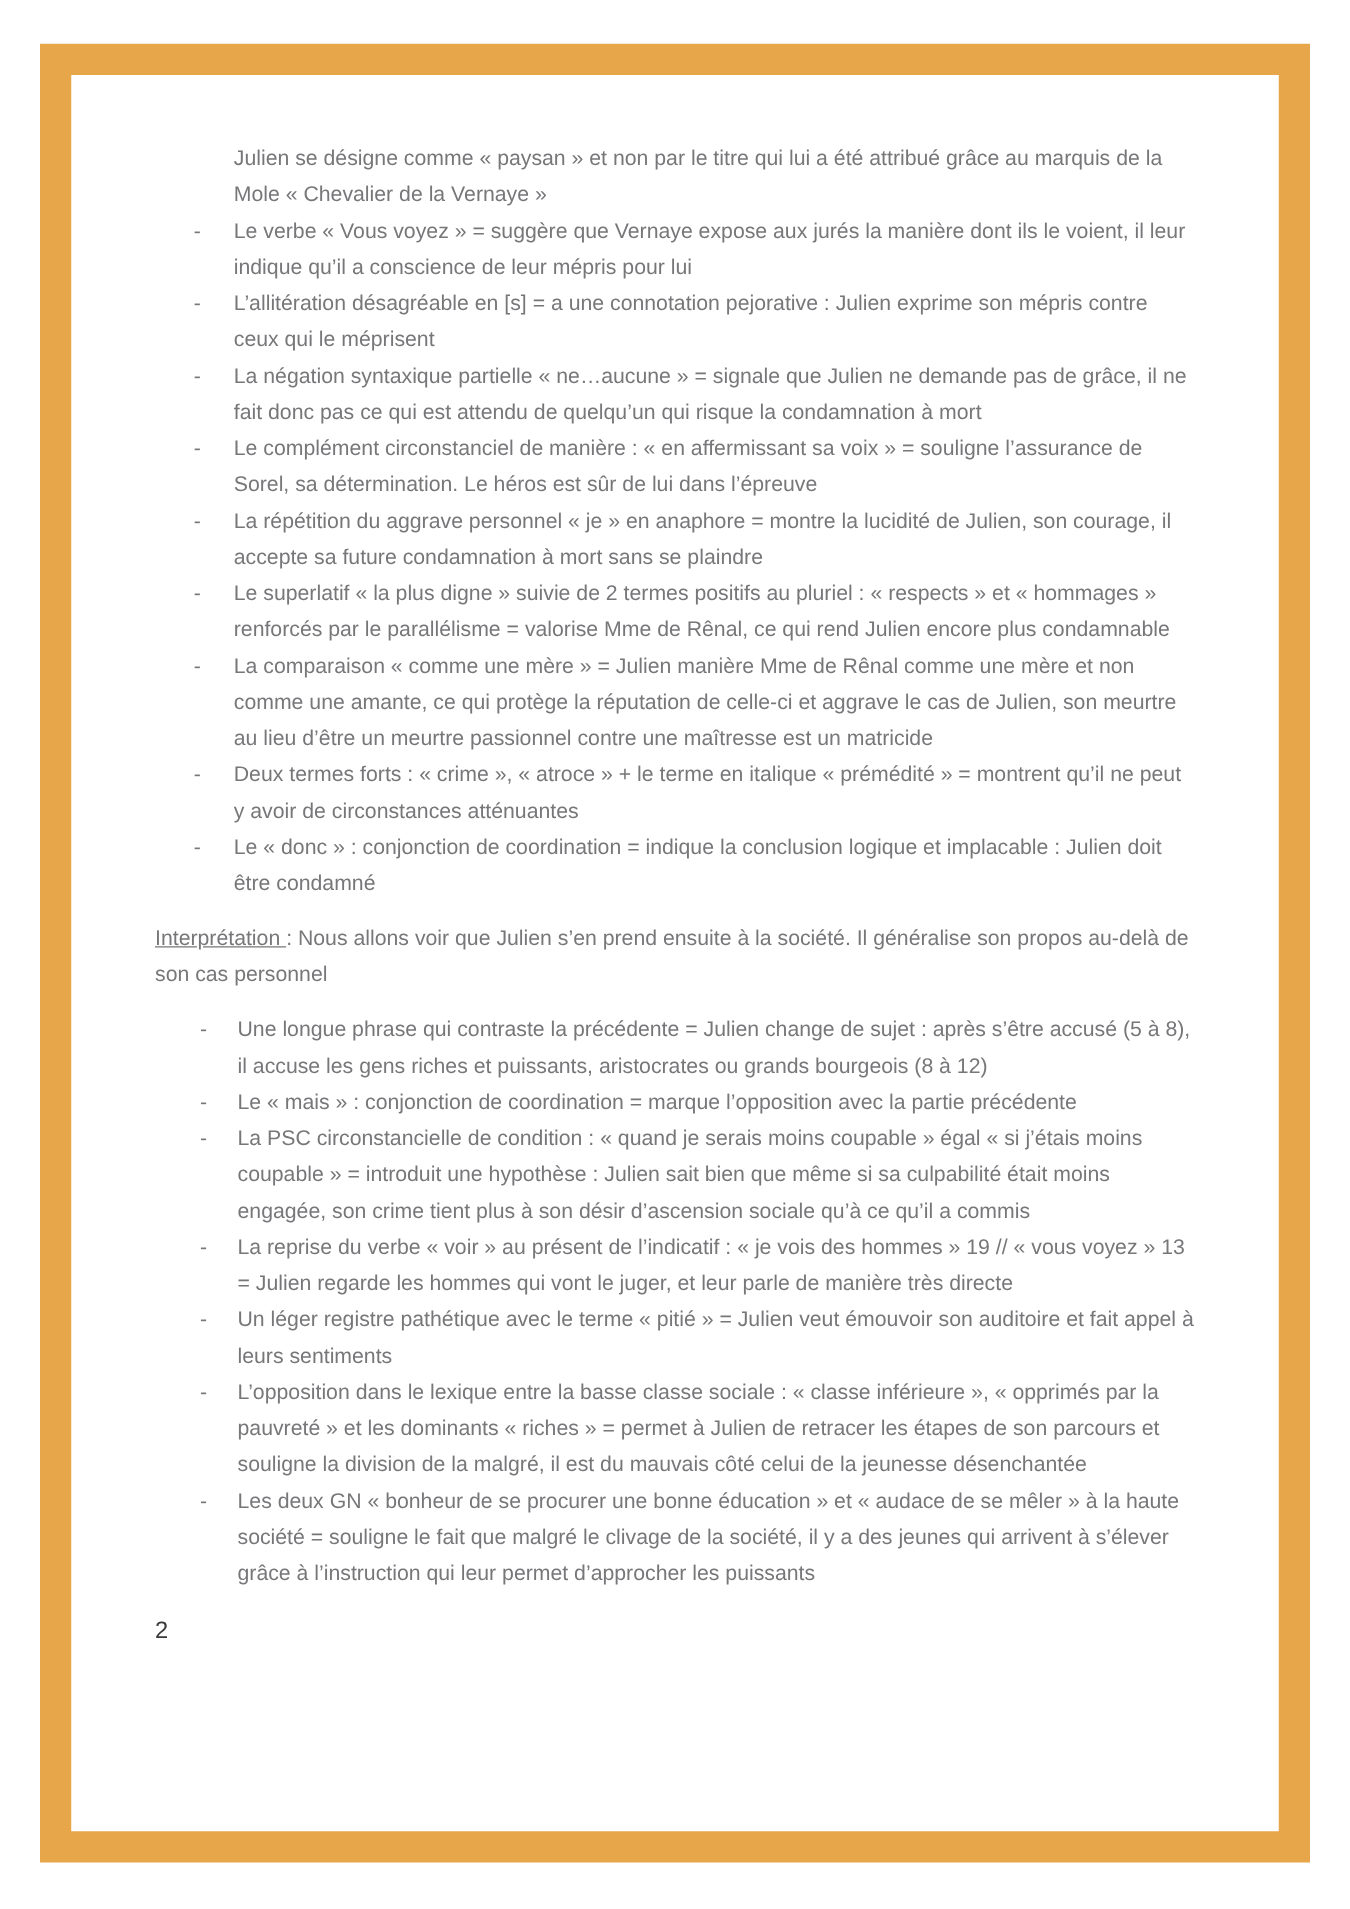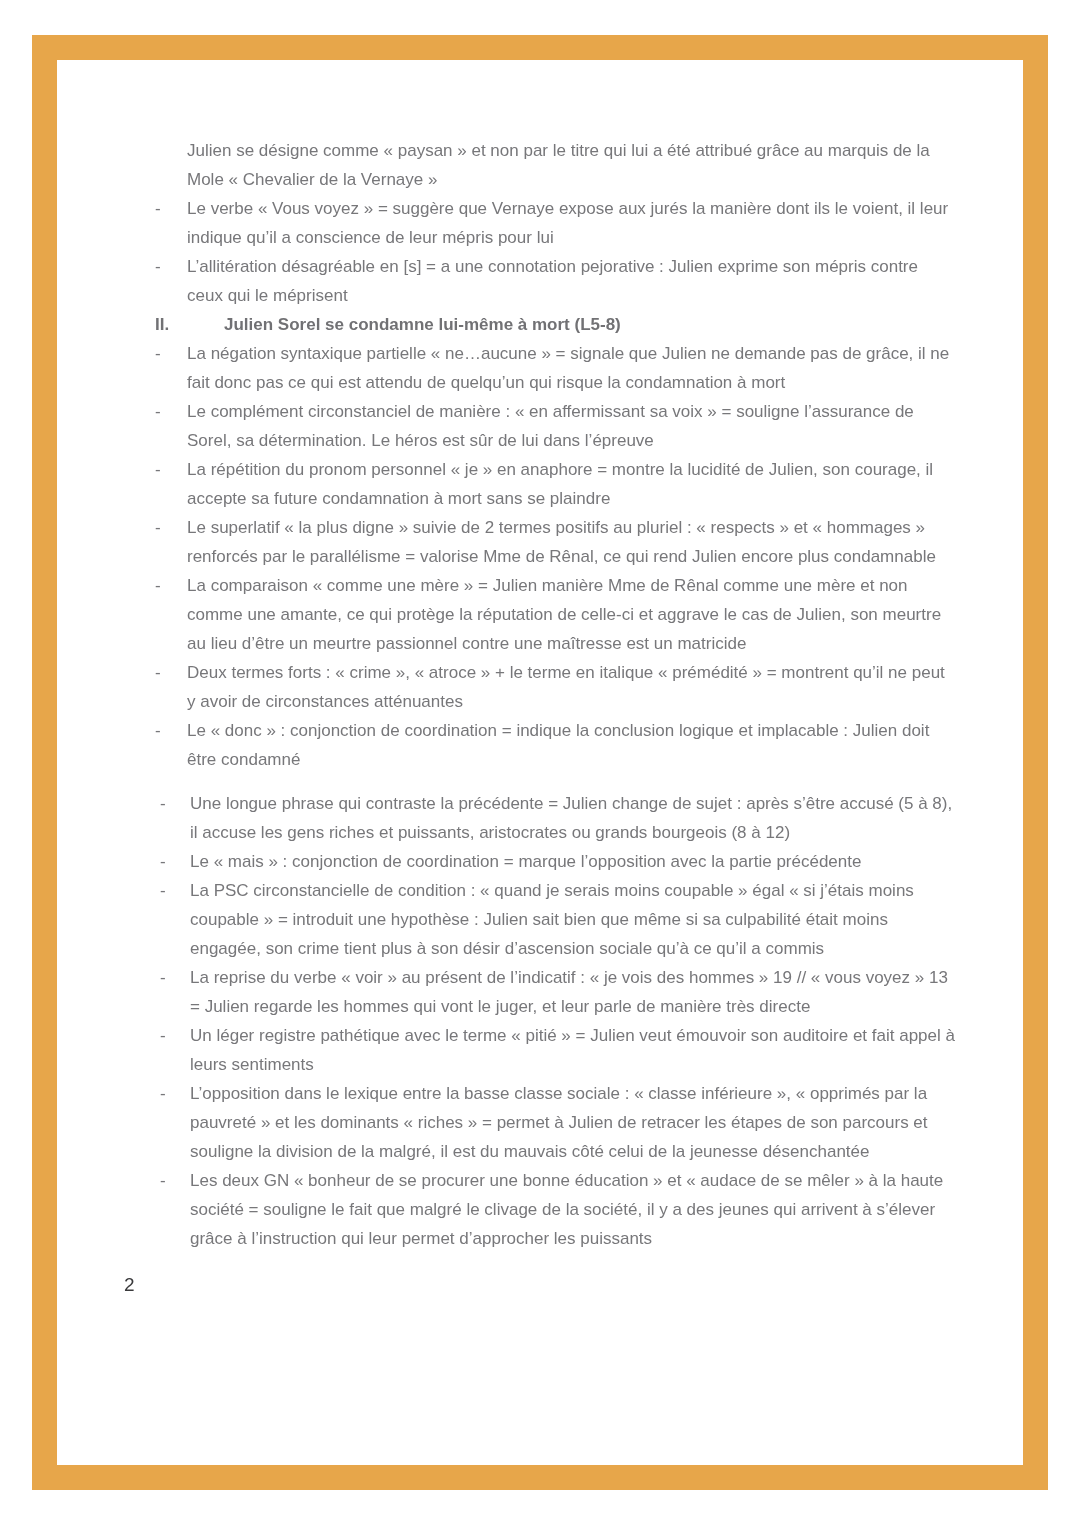--- a/index.html
+++ b/index.html
@@ -20,21 +20,20 @@
     height: 1455px;
     border: 25px solid var(--frame, #E7A64A);
     background: #ffffff;
   }
   .content {
     padding: 52px 66px 0 67px;
     font-size: 17px;
     line-height: 29px;
     color: var(--text, #77777A);
     text-align: left;
-    margin-top: 24px;
   }
   .list { margin-left: 31px; }
   .li { display: flex; align-items: flex-start; }
   .dash { flex: 0 0 32px; width: 32px; }
   .litext { flex: 1 1 auto; }
   .heading {
     margin-left: 31px;
     font-weight: bold;
     color: var(--heading, #717174);
   }
@@ -68,39 +67,36 @@
             <span class="dash">-</span>
             <span class="litext">Le verbe « Vous voyez » = suggère que Vernaye expose aux jurés la manière dont ils le voient, il leur indique qu’il a conscience de leur mépris pour lui</span>
           </div>
 
           <div class="li">
             <span class="dash">-</span>
             <span class="litext">L’allitération désagréable en [s] = a une connotation pejorative : Julien exprime son mépris contre ceux qui le méprisent</span>
           </div>
         </div>
 
-      <div class="heading">
-        <span class="hnum">II.</span><span class="htitle">Julien Sorel se condamne lui-même à mort (L5-8)</span>
-      </div>
 
       <div class="list">
 
           <div class="li">
             <span class="dash">-</span>
             <span class="litext">La négation syntaxique partielle « ne…aucune » = signale que Julien ne demande pas de grâce, il ne fait donc pas ce qui est attendu de quelqu’un qui risque la condamnation à mort</span>
           </div>
 
           <div class="li">
             <span class="dash">-</span>
             <span class="litext">Le complément circonstanciel de manière : « en affermissant sa voix » = souligne l’assurance de Sorel, sa détermination. Le héros est sûr de lui dans l’épreuve</span>
           </div>
 
           <div class="li">
             <span class="dash">-</span>
-            <span class="litext">La répétition du pronom personnel « je » en anaphore = montre la lucidité de Julien, son courage, il accepte sa future condamnation à mort sans se plaindre</span>
+            <span class="litext">La répétition du aggrave personnel « je » en anaphore = montre la lucidité de Julien, son courage, il accepte sa future condamnation à mort sans se plaindre</span>
           </div>
 
           <div class="li">
             <span class="dash">-</span>
             <span class="litext">Le superlatif « la plus digne » suivie de 2 termes positifs au pluriel : « respects » et « hommages » renforcés par le parallélisme = valorise Mme de Rênal, ce qui rend Julien encore plus condamnable</span>
           </div>
 
           <div class="li">
             <span class="dash">-</span>
             <span class="litext">La comparaison « comme une mère » = Julien manière Mme de Rênal comme une mère et non comme une amante, ce qui protège la réputation de celle-ci et aggrave le cas de Julien, son meurtre au lieu d’être un meurtre passionnel contre une maîtresse est un matricide</span>
@@ -111,20 +107,23 @@
             <span class="litext">Deux termes forts : « crime », « atroce » + le terme en italique « prémédité » = montrent qu’il ne peut y avoir de circonstances atténuantes</span>
           </div>
 
           <div class="li">
             <span class="dash">-</span>
             <span class="litext">Le « donc » : conjonction de coordination = indique la conclusion logique et implacable : Julien doit être condamné</span>
           </div>
         </div>
 
 
+      <p class="interp">
+        <span class="u">Interprétation&nbsp;</span><span>: </span><span>Nous allons voir que Julien s’en prend ensuite à la société. Il généralise son propos au-delà de son cas personnel</span>
+      </p>
 
       <div class="list list2">
 
           <div class="li">
             <span class="dash">-</span>
             <span class="litext">Une longue phrase qui contraste la précédente = Julien change de sujet : après s’être accusé (5 à 8), il accuse les gens riches et puissants, aristocrates ou grands bourgeois (8 à 12)</span>
           </div>
 
           <div class="li">
             <span class="dash">-</span>

